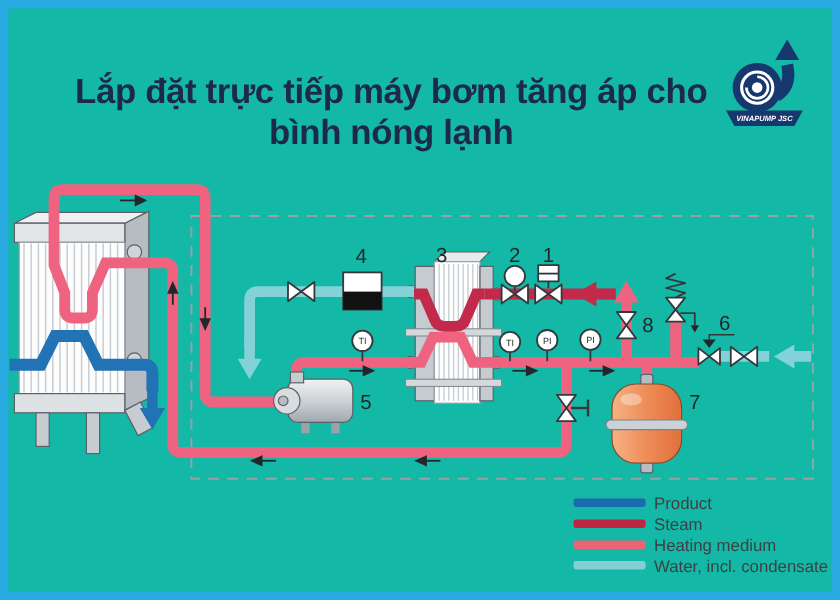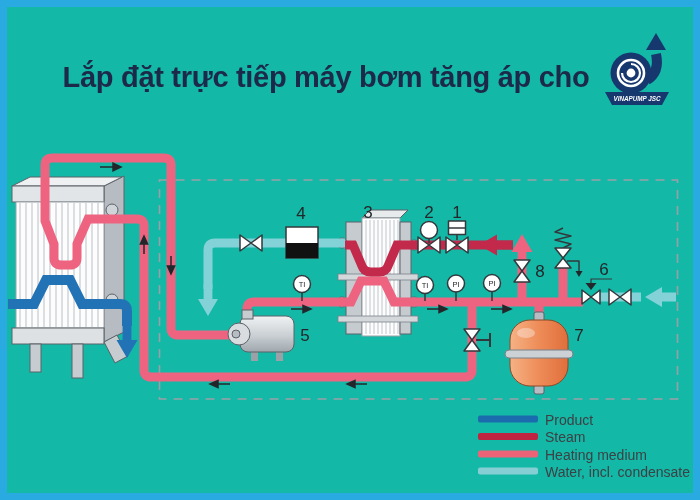--- a/index.html
+++ b/index.html
@@ -17,20 +17,21 @@
   .logo-caption{font-size:6.3px;font-style:italic;font-weight:bold;fill:#ffffff;}
 </style>
 </head>
 <body>
 
 <div class="stage">
   <div class="frame"></div>
 
   <div class="title">
     <div>Lắp đặt trực tiếp máy bơm tăng áp cho</div>
+    <div>bình nóng lạnh</div>
   </div>
 
   <svg class="logo" viewBox="0 0 72 80">
     <g>
       <path d="M 46 50 Q 59 42 55 24" fill="none" stroke="#16386e" stroke-width="10"></path>
       <polygon points="45,20 65,20 55,3" fill="#16386e"></polygon>
       <circle cx="30" cy="43" r="20.5" fill="#16386e"></circle>
       <circle cx="30" cy="43" r="13" fill="none" stroke="#ffffff" stroke-width="2.6"></circle>
       <circle cx="30" cy="43" r="4.4" fill="#ffffff"></circle>
       <path d="M 30 43 m 0 -9 a 9 9 0 1 1 -9 9" fill="none" stroke="#ffffff" stroke-width="2.2"></path>

